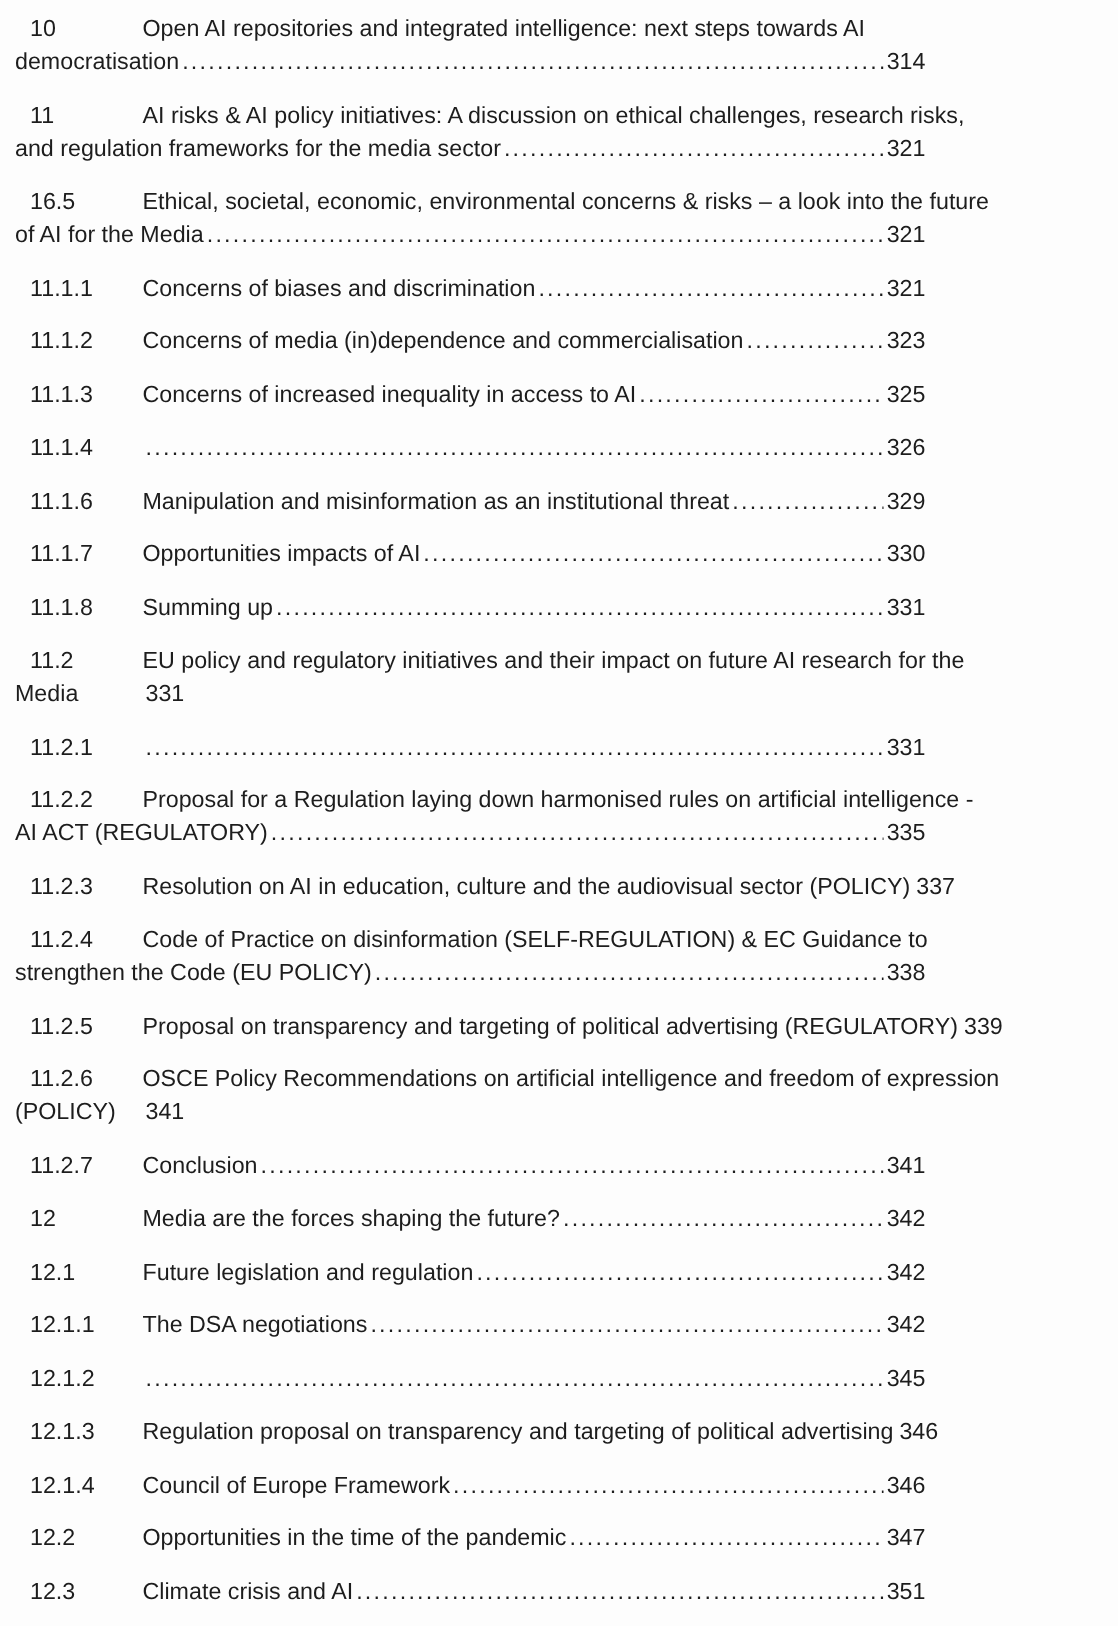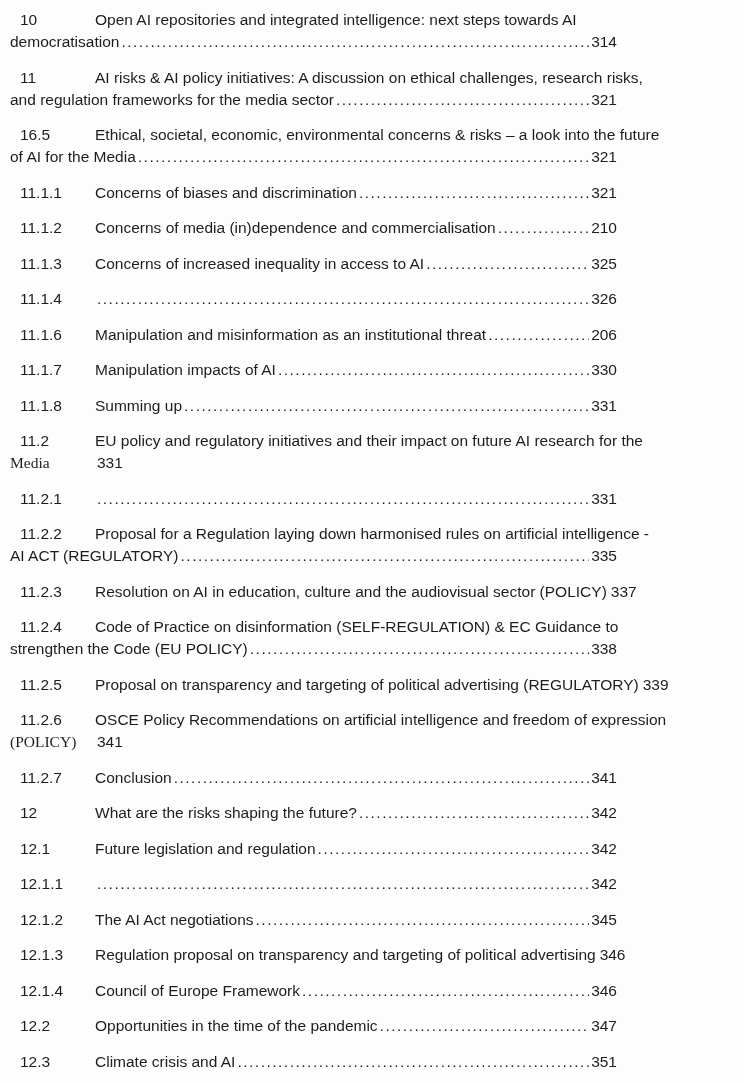--- a/index.html
+++ b/index.html
@@ -31,21 +31,20 @@
   }
   .num {
     flex: 0 0 75px;
     margin-left: 10px;
   }
   .t1, .t2 {
     flex: 0 0 auto;
   }
   .t2.tabbed {
     min-width: 85px;
-    font-family: Liberation Serif, serif;
   }
   .dots {
     flex: 1 1 auto;
     min-width: 0;
     overflow: hidden;
     letter-spacing: 1.5px;
     margin-left: 2px;
   }
   .page {
     flex: 0 0 auto;
@@ -100,21 +99,21 @@
       <span class="dots">............................................................................................................................................................................................................................................................................................................</span>
       <span class="page">321</span>
     </div>
 
   </div>
     <div class="entry">
     <div class="row l1">
       <span class="num">11.1.2</span>
       <span class="t1">Concerns of media (in)dependence and commercialisation</span>
       <span class="dots">............................................................................................................................................................................................................................................................................................................</span>
-      <span class="page">210</span>
+      <span class="page">323</span>
     </div>
 
   </div>
     <div class="entry">
     <div class="row l1">
       <span class="num">11.1.3</span>
       <span class="t1">Concerns of increased inequality in access to AI</span>
       <span class="dots">............................................................................................................................................................................................................................................................................................................</span>
       <span class="page">325</span>
     </div>
@@ -126,28 +125,28 @@
       <span class="dots">............................................................................................................................................................................................................................................................................................................</span>
       <span class="page">326</span>
     </div>
 
   </div>
     <div class="entry">
     <div class="row l1">
       <span class="num">11.1.6</span>
       <span class="t1">Manipulation and misinformation as an institutional threat</span>
       <span class="dots">............................................................................................................................................................................................................................................................................................................</span>
-      <span class="page">206</span>
+      <span class="page">329</span>
     </div>
 
   </div>
     <div class="entry">
     <div class="row l1">
       <span class="num">11.1.7</span>
-      <span class="t1">Manipulation impacts of AI</span>
+      <span class="t1">Opportunities impacts of AI</span>
       <span class="dots">............................................................................................................................................................................................................................................................................................................</span>
       <span class="page">330</span>
     </div>
 
   </div>
     <div class="entry">
     <div class="row l1">
       <span class="num">11.1.8</span>
       <span class="t1">Summing up</span>
       <span class="dots">............................................................................................................................................................................................................................................................................................................</span>
@@ -234,47 +233,47 @@
       <span class="num">11.2.7</span>
       <span class="t1">Conclusion</span>
       <span class="dots">............................................................................................................................................................................................................................................................................................................</span>
       <span class="page">341</span>
     </div>
 
   </div>
     <div class="entry">
     <div class="row l1">
       <span class="num">12</span>
-      <span class="t1">What are the risks shaping the future?</span>
+      <span class="t1">Media are the forces shaping the future?</span>
       <span class="dots">............................................................................................................................................................................................................................................................................................................</span>
       <span class="page">342</span>
     </div>
 
   </div>
     <div class="entry">
     <div class="row l1">
       <span class="num">12.1</span>
       <span class="t1">Future legislation and regulation</span>
       <span class="dots">............................................................................................................................................................................................................................................................................................................</span>
       <span class="page">342</span>
     </div>
 
   </div>
     <div class="entry">
     <div class="row l1">
       <span class="num">12.1.1</span>
+      <span class="t1">The DSA negotiations</span>
       <span class="dots">............................................................................................................................................................................................................................................................................................................</span>
       <span class="page">342</span>
     </div>
 
   </div>
     <div class="entry">
     <div class="row l1">
       <span class="num">12.1.2</span>
-      <span class="t1">The AI Act negotiations</span>
       <span class="dots">............................................................................................................................................................................................................................................................................................................</span>
       <span class="page">345</span>
     </div>
 
   </div>
     <div class="entry">
     <div class="row l1">
       <span class="num">12.1.3</span>
       <span class="t1">Regulation proposal on transparency and targeting of political advertising</span>
       <span class="dots">............................................................................................................................................................................................................................................................................................................</span>

